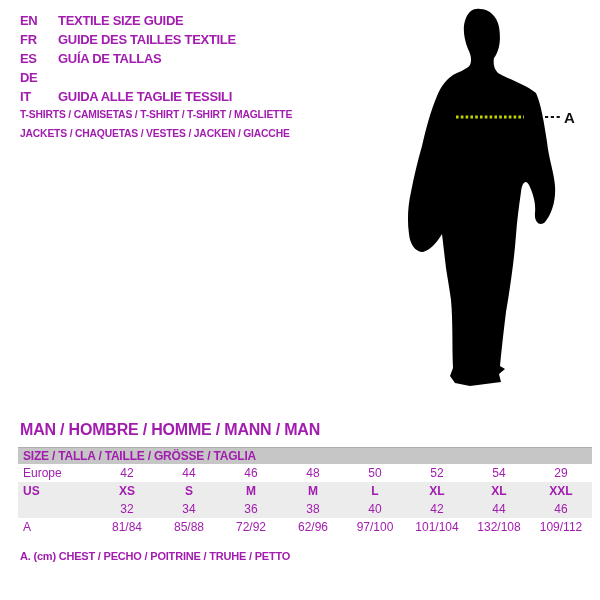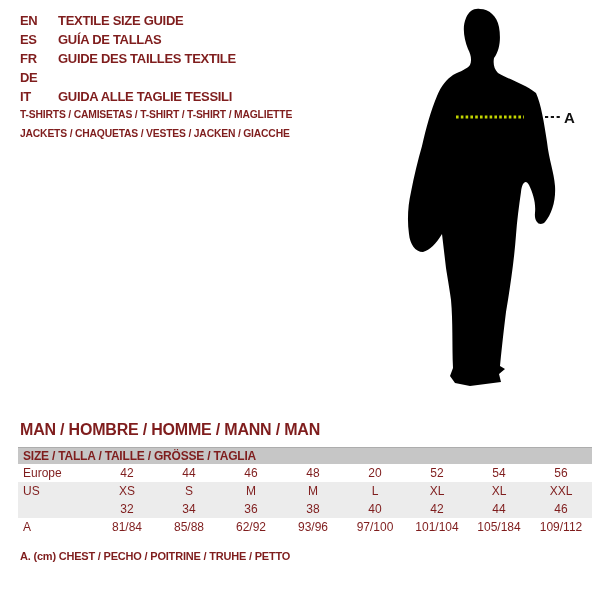--- a/index.html
+++ b/index.html
@@ -1,17 +1,17 @@
 <!DOCTYPE html>
 <html><head>
 <meta charset="utf-8">
 <style>
   html,body{margin:0;padding:0;background:#fff;}
   #page{position:relative;width:600px;height:600px;background:#ffffff;overflow:hidden;
-        font-family:"Liberation Sans","DejaVu Sans",sans-serif;color:#7f1d1d;}
+        font-family:"Liberation Sans","DejaVu Sans",sans-serif;color:#a21caf;}
 
   
   .lang-list{position:absolute;left:20px;top:11px;}
   .lang-row{display:flex;height:19px;align-items:center;font-size:13px;font-weight:bold;letter-spacing:-0.3px;}
   .lang-code{width:38px;flex:0 0 38px;}
   .lang-label{white-space:nowrap;}
 
   
   .category{position:absolute;left:20px;top:105px;font-size:11px;font-weight:bold;letter-spacing:-0.2px;}
   .category div{height:19px;line-height:19px;white-space:nowrap;transform:scaleX(0.94);transform-origin:0 50%;}
@@ -38,26 +38,26 @@
 <body>
 
 <div id="page">
 
   <div class="lang-list">
     <div class="lang-row">
       <span class="lang-code">EN</span>
       <span class="lang-label">TEXTILE SIZE GUIDE</span>
     </div>
     <div class="lang-row">
+      <span class="lang-code">FR</span>
+      <span class="lang-label">GUIDE DES TAILLES TEXTILE</span>
+    </div>
+    <div class="lang-row">
       <span class="lang-code">ES</span>
       <span class="lang-label">GUÍA DE TALLAS</span>
-    </div>
-    <div class="lang-row">
-      <span class="lang-code">FR</span>
-      <span class="lang-label">GUIDE DES TAILLES TEXTILE</span>
     </div>
     <div class="lang-row">
       <span class="lang-code">DE</span>
     </div>
     <div class="lang-row">
       <span class="lang-code">IT</span>
       <span class="lang-label">GUIDA ALLE TAGLIE TESSILI</span>
     </div>
   </div>
 
@@ -108,27 +108,27 @@
 
   <div class="size-table">
     <div class="t-header" style="background:#c6c6c6;">SIZE / TALLA / TAILLE / GRÖSSE / TAGLIA</div>
 
     <div class="t-row">
       <span class="lbl">Europe</span>
       <span class="cell">42</span>
       <span class="cell">44</span>
       <span class="cell">46</span>
       <span class="cell">48</span>
-      <span class="cell">20</span>
+      <span class="cell">50</span>
       <span class="cell">52</span>
       <span class="cell">54</span>
-      <span class="cell">56</span>
+      <span class="cell">29</span>
     </div>
 
-    <div class="t-row" style="background:#ececec;">
+    <div class="t-row" style="background:#ececec;font-weight:bold;">
       <span class="lbl">US</span>
       <span class="cell">XS</span>
       <span class="cell">S</span>
       <span class="cell">M</span>
       <span class="cell">M</span>
       <span class="cell">L</span>
       <span class="cell">XL</span>
       <span class="cell">XL</span>
       <span class="cell">XXL</span>
     </div>
@@ -142,24 +142,24 @@
       <span class="cell">40</span>
       <span class="cell">42</span>
       <span class="cell">44</span>
       <span class="cell">46</span>
     </div>
 
     <div class="t-row">
       <span class="lbl">A</span>
       <span class="cell">81/84</span>
       <span class="cell">85/88</span>
-      <span class="cell">62/92</span>
-      <span class="cell">93/96</span>
+      <span class="cell">72/92</span>
+      <span class="cell">62/96</span>
       <span class="cell">97/100</span>
       <span class="cell">101/104</span>
-      <span class="cell">105/184</span>
+      <span class="cell">132/108</span>
       <span class="cell">109/112</span>
     </div>
   </div>
 
   <div class="footnote">A. (cm) CHEST / PECHO / POITRINE / TRUHE / PETTO</div>
 
 </div>
 
 </body></html>

